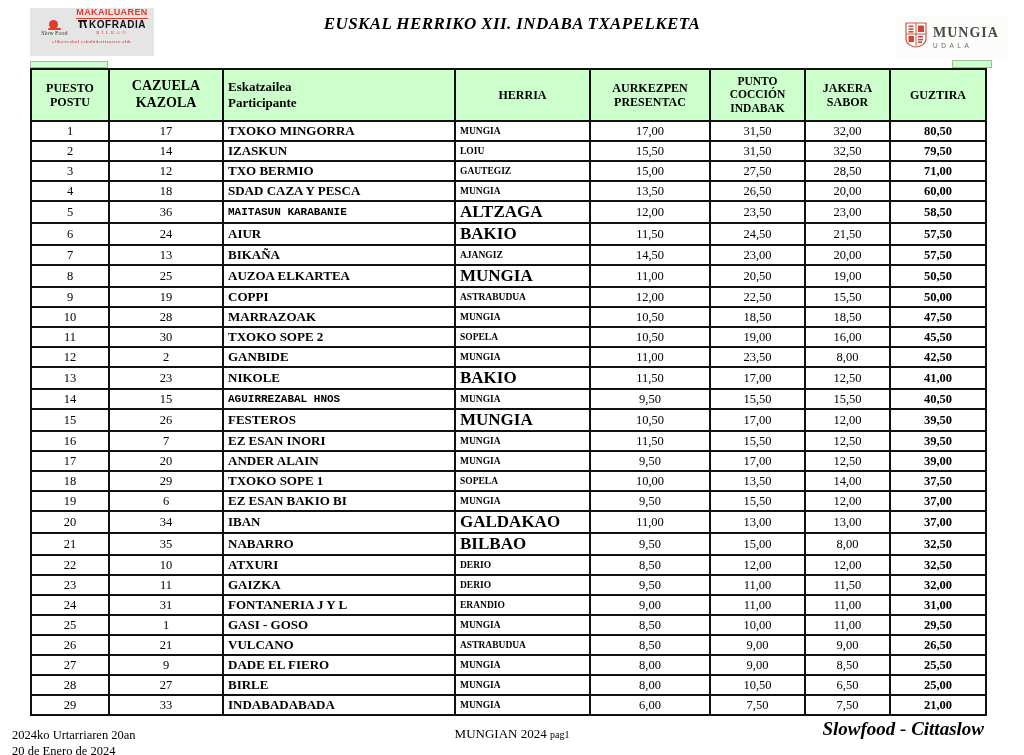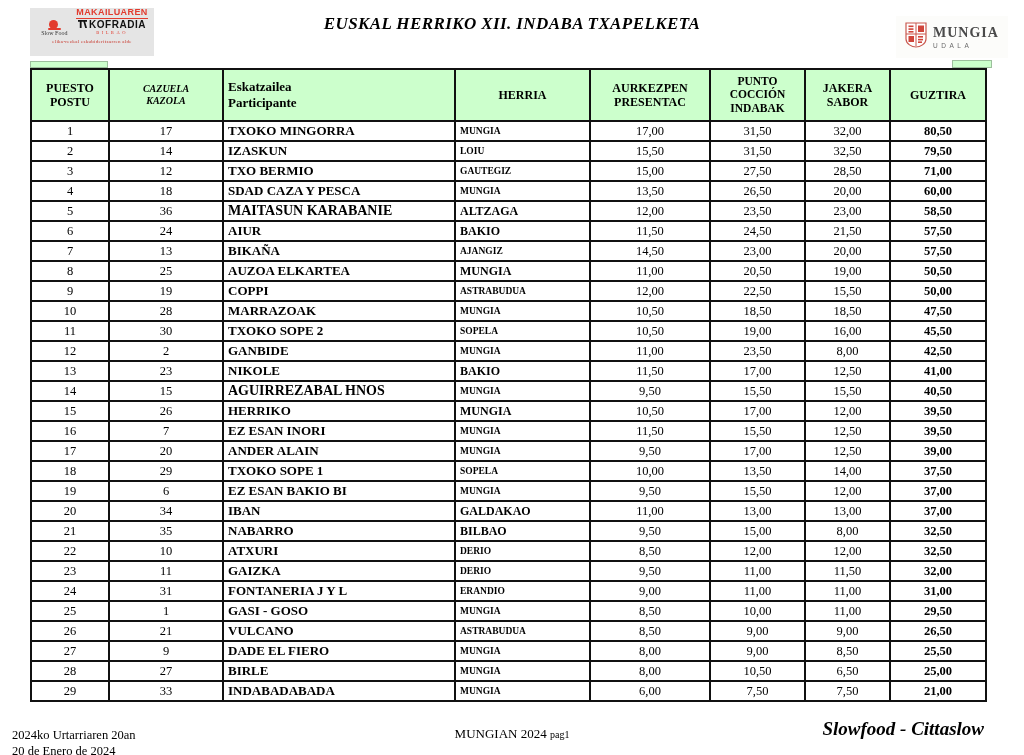--- a/index.html
+++ b/index.html
@@ -33,26 +33,26 @@
   .mungia-name { font-size:14px; color:#4a4a4a; letter-spacing:1px; font-weight:bold; }
   .mungia-sub  { font-size:6.5px; color:#6a6a6a; letter-spacing:3.5px; margin-top:1px; font-family:"Liberation Sans",sans-serif; }
 
   
   .tbl-wrap { position:absolute; left:30px; top:68px; }
   table { border-collapse:collapse; table-layout:fixed; width:955px; }
   td, th { border:2px solid #111; overflow:hidden; white-space:nowrap; }
   thead th { background:#ccffcc; height:52px; font-size:12px; line-height:1.2;
              text-align:center; vertical-align:middle; font-weight:bold; }
   thead th.col-name   { text-align:left; padding-left:4px; font-size:13px;margin-left:40px; }
-  thead th.col-cazuela{ font-size:10px;font-style:italic; }
+  thead th.col-cazuela{ font-size:14px; }
   thead th.col-punto  { font-size:11.5px; line-height:1.15; }
   tbody td { height:20px; font-size:12.5px; text-align:center; vertical-align:middle; }
   tbody td.col-name   { text-align:left; padding-left:4px; font-weight:bold; font-size:13px;margin-left:40px; }
-  tbody td.col-name.small { font-size:14px; }
-  tbody td.col-herria { text-align:left; padding-left:4px; font-weight:bold; font-size:12px; }
+  tbody td.col-name.small { font-size:11px;font-family:Liberation Mono, monospace; }
+  tbody td.col-herria { text-align:left; padding-left:4px; font-weight:bold; font-size:17px; }
   tbody td.col-herria.small { font-size:9.5px; }
   tbody td.col-guztira{ font-weight:bold; }
 
   .green-tab { position:absolute; background:#ccffcc; border:1px solid #9dbf9d; }
   .green-tab.left  { left:30px;  top:61px; width:78px; height:7px; }
   .green-tab.right { left:952px; top:60px; width:40px; height:8px; }
 
   
   .footer-dates { position:absolute; left:12px; top:728px; font-size:12.5px; line-height:1.25; }
   .footer-center { position:absolute; left:0; top:726px; width:1024px; text-align:center; font-size:13px; }
@@ -278,21 +278,21 @@
             <td class="col-name small">AGUIRREZABAL HNOS</td>
             <td class="col-herria small">MUNGIA</td>
             <td class="col-aurkezpen">9,50</td>
             <td class="col-punto">15,50</td>
             <td class="col-jakera">15,50</td>
             <td class="col-guztira">40,50</td>
           </tr>
           <tr>
             <td class="col-puesto">15</td>
             <td class="col-cazuela">26</td>
-            <td class="col-name">HERRIKO</td>
+            <td class="col-name">FESTEROS</td>
             <td class="col-herria">MUNGIA</td>
             <td class="col-aurkezpen">10,50</td>
             <td class="col-punto">17,00</td>
             <td class="col-jakera">12,00</td>
             <td class="col-guztira">39,50</td>
           </tr>
           <tr>
             <td class="col-puesto">16</td>
             <td class="col-cazuela">7</td>
             <td class="col-name">EZ ESAN INORI</td>

